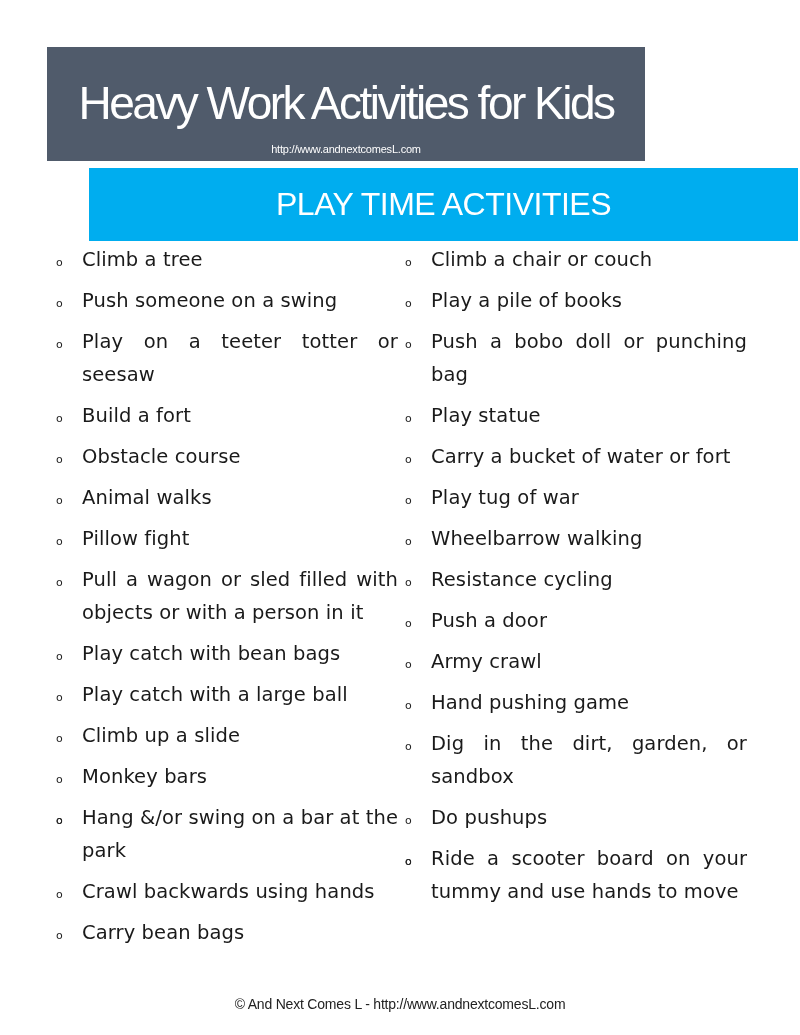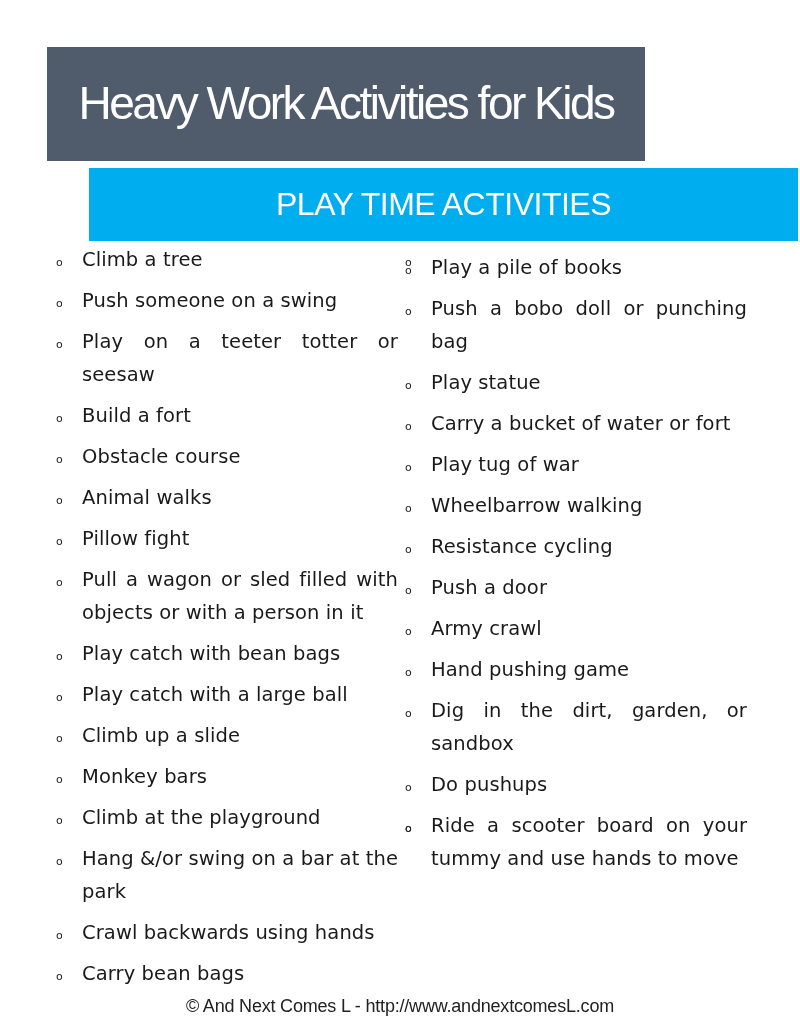--- a/index.html
+++ b/index.html
@@ -1,27 +1,27 @@
 <!DOCTYPE html>
 <html><head>
 <meta charset="utf-8">
 <style>
   html,body{margin:0;padding:0;background:#ffffff;}
   body{width:800px;height:1035px;position:relative;overflow:hidden;font-family:"DejaVu Sans","Liberation Sans",sans-serif;color:#1a1a1a;}
   .header{position:absolute;left:47px;top:47px;width:598px;height:114px;background:#505b6b;}
   .title{position:absolute;left:0;right:0;top:26px;text-align:center;color:#ffffff;font-family:"Liberation Sans",sans-serif;font-size:46px;letter-spacing:-2.5px;line-height:60px;}
-  .hurl{position:absolute;left:0;right:0;top:96px;text-align:center;color:#ffffff;font-family:"Liberation Sans",sans-serif;font-size:11px;letter-spacing:-0.2px;margin-top:18px;}
+  .hurl{position:absolute;left:0;right:0;top:96px;text-align:center;color:#ffffff;font-family:"Liberation Sans",sans-serif;font-size:11px;letter-spacing:-0.2px;}
   .banner{position:absolute;left:47px;top:168px;width:709px;height:73px;background:#00adef;margin-left:42px;}
   .banner-text{position:absolute;left:0;right:0;top:16px;text-align:center;color:#ffffff;font-family:"Liberation Sans",sans-serif;font-size:32px;letter-spacing:-0.5px;line-height:40px;}
   .col{position:absolute;top:243px;}
   .col.left{left:54px;width:344px;}
   .col.right{left:403px;width:344px;}
   .item{position:relative;padding-left:28px;font-size:19.5px;line-height:33px;margin-bottom:8px;text-align:justify;letter-spacing:0.1px;}
   .bullet{position:absolute;left:2px;top:3px;font-size:11px;color:#222;}
-  .footer{position:absolute;left:0;right:0;top:996px;text-align:center;font-family:"Liberation Sans",sans-serif;font-size:18px;color:#222;letter-spacing:-0.2px;}
+  .footer{position:absolute;left:0;right:0;top:996px;text-align:center;font-family:"Liberation Sans",sans-serif;font-size:14px;color:#222;letter-spacing:-0.2px;}
 </style>
 </head>
 <body>
 
 <div class="header">
   <div class="title">Heavy Work Activities for Kids</div>
   <div class="hurl">http://www.andnextcomesL.com</div>
 </div>
 
 <div class="banner">
@@ -34,27 +34,27 @@
     <div class="item"><span class="bullet">o</span><span>Play on a teeter totter or seesaw</span></div>
     <div class="item"><span class="bullet">o</span><span>Build a fort</span></div>
     <div class="item"><span class="bullet">o</span><span>Obstacle course</span></div>
     <div class="item"><span class="bullet">o</span><span>Animal walks</span></div>
     <div class="item"><span class="bullet">o</span><span>Pillow fight</span></div>
     <div class="item"><span class="bullet">o</span><span>Pull a wagon or sled filled with objects or with a person in it</span></div>
     <div class="item"><span class="bullet">o</span><span>Play catch with bean bags</span></div>
     <div class="item"><span class="bullet">o</span><span>Play catch with a large ball</span></div>
     <div class="item"><span class="bullet">o</span><span>Climb up a slide</span></div>
     <div class="item"><span class="bullet">o</span><span>Monkey bars</span></div>
-    <div class="item"><span class="bullet">o</span><span>Climb at the playground</span></div>
+    <div class="item"><span class="bullet">o</span></div>
     <div class="item"><span class="bullet">o</span><span>Hang &amp;/or swing on a bar at the park</span></div>
     <div class="item"><span class="bullet">o</span><span>Crawl backwards using hands</span></div>
     <div class="item"><span class="bullet">o</span><span>Carry bean bags</span></div>
   </div>
 <div class="col right" id="rightcol">
-    <div class="item"><span class="bullet">o</span></div>
+    <div class="item"><span class="bullet">o</span><span>Climb a chair or couch</span></div>
     <div class="item"><span class="bullet">o</span><span>Play a pile of books</span></div>
     <div class="item"><span class="bullet">o</span><span>Push a bobo doll or punching bag</span></div>
     <div class="item"><span class="bullet">o</span><span>Play statue</span></div>
     <div class="item"><span class="bullet">o</span><span>Carry a bucket of water or fort</span></div>
     <div class="item"><span class="bullet">o</span><span>Play tug of war</span></div>
     <div class="item"><span class="bullet">o</span><span>Wheelbarrow walking</span></div>
     <div class="item"><span class="bullet">o</span><span>Resistance cycling</span></div>
     <div class="item"><span class="bullet">o</span><span>Push a door</span></div>
     <div class="item"><span class="bullet">o</span><span>Army crawl</span></div>
     <div class="item"><span class="bullet">o</span><span>Hand pushing game</span></div>

